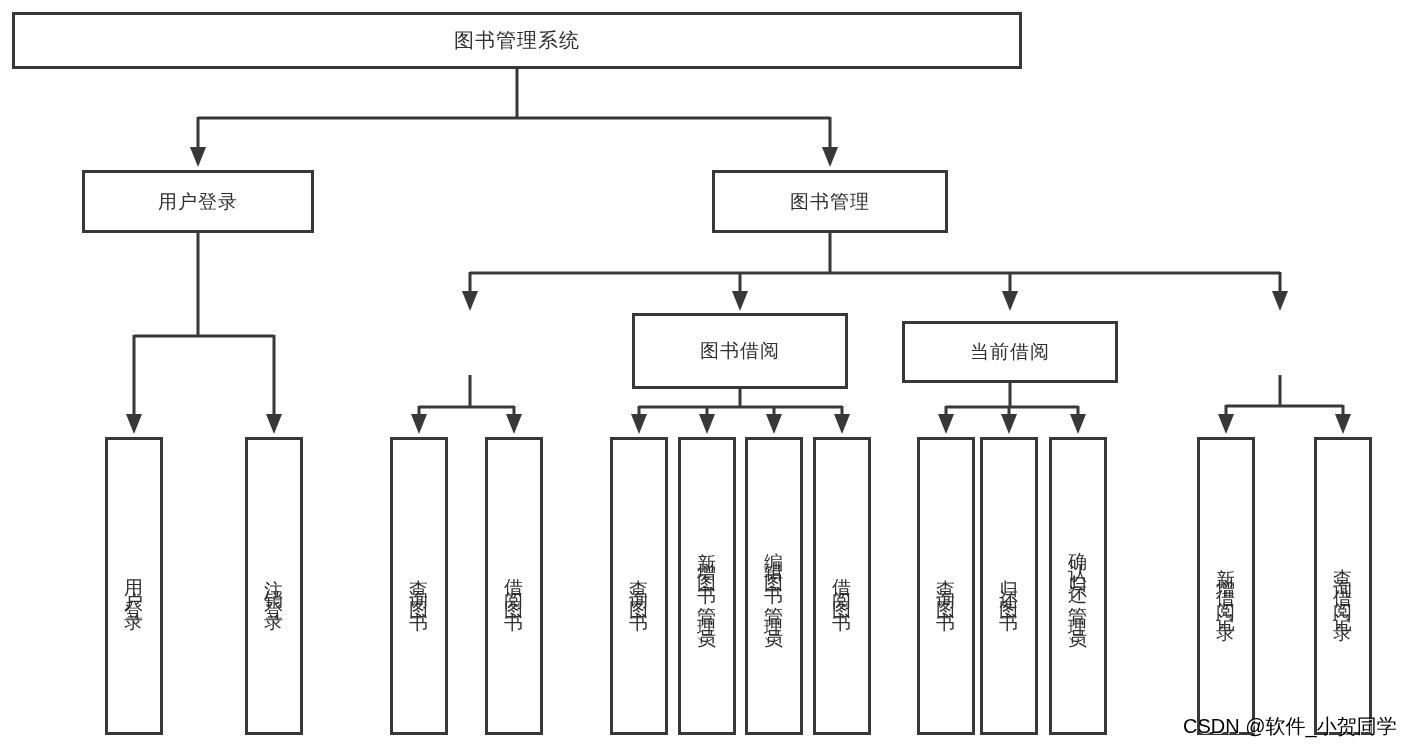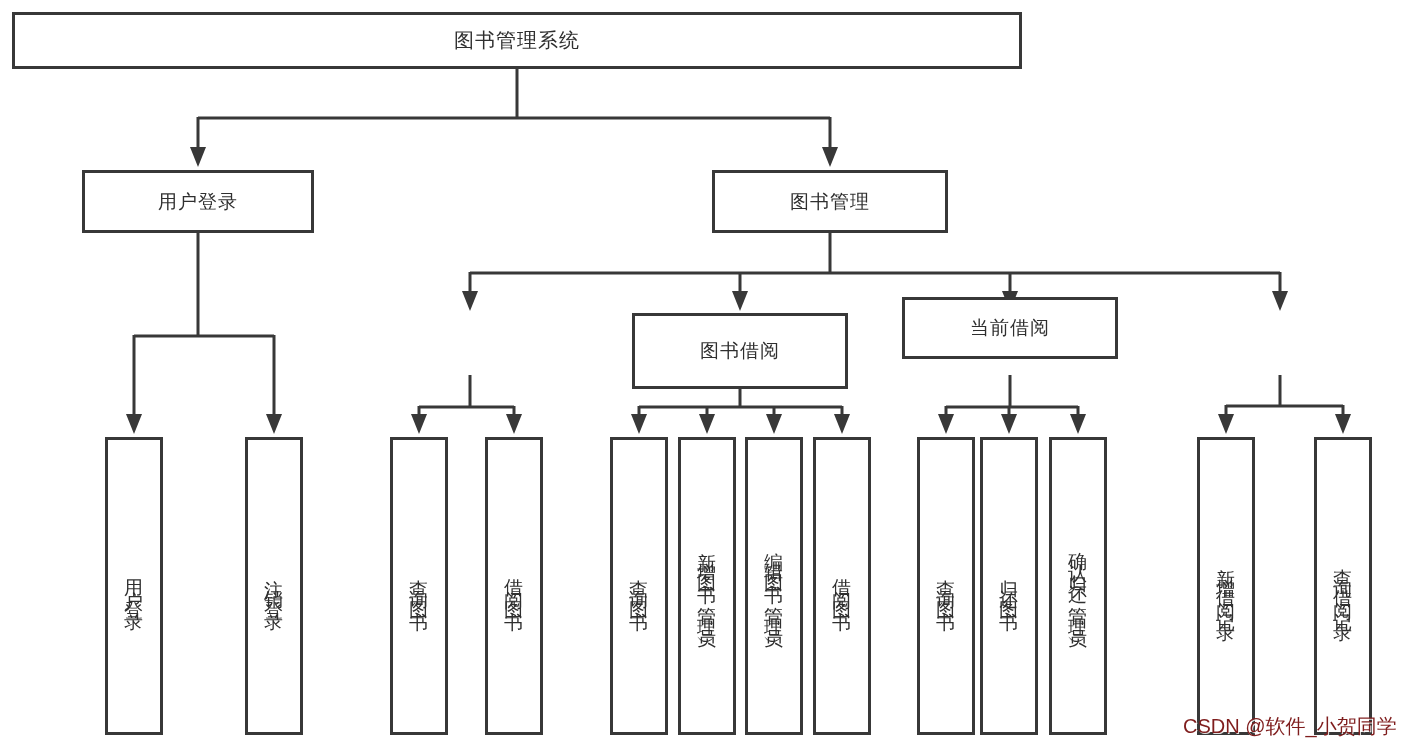--- a/index.html
+++ b/index.html
@@ -52,21 +52,21 @@
     font-size: 19px;
     line-height: 1;
     letter-spacing: 11px;
     white-space: nowrap;
   }
   .watermark {
     position: absolute;
     left: 1183px;
     top: 713px;
     font-size: 20px;
-    color: #7f1d1d;
+    color: #000000;
     text-shadow: 1px 1px 0 rgba(255,255,255,0.85);
     white-space: nowrap;
     z-index: 5;
   }
 </style>
 </head>
 <body>
 
 <div class="canvas">
 
@@ -141,21 +141,21 @@
   <div class="node h-node" style="left:82px; top:170px; width:232px; height:63px;">
     <span>用户登录</span>
   </div>
   <div class="node h-node" style="left:712px; top:170px; width:236px; height:63px;font-family:Liberation Serif, serif;">
     <span>图书管理</span>
   </div>
 
   <div class="node h-node" style="left:632px; top:313px; width:216px; height:76px;">
     <span>图书借阅</span>
   </div>
-  <div class="node h-node" style="left:902px; top:297px; width:216px; height:62px;">
+  <div class="node h-node" style="left:902px; top:321px; width:216px; height:62px;">
     <span>当前借阅</span>
   </div>
 
   <div class="node v-node" style="left:105px;">
     <span>用户登录</span>
   </div>
   <div class="node v-node" style="left:245px;">
     <span>注销登录</span>
   </div>
 

